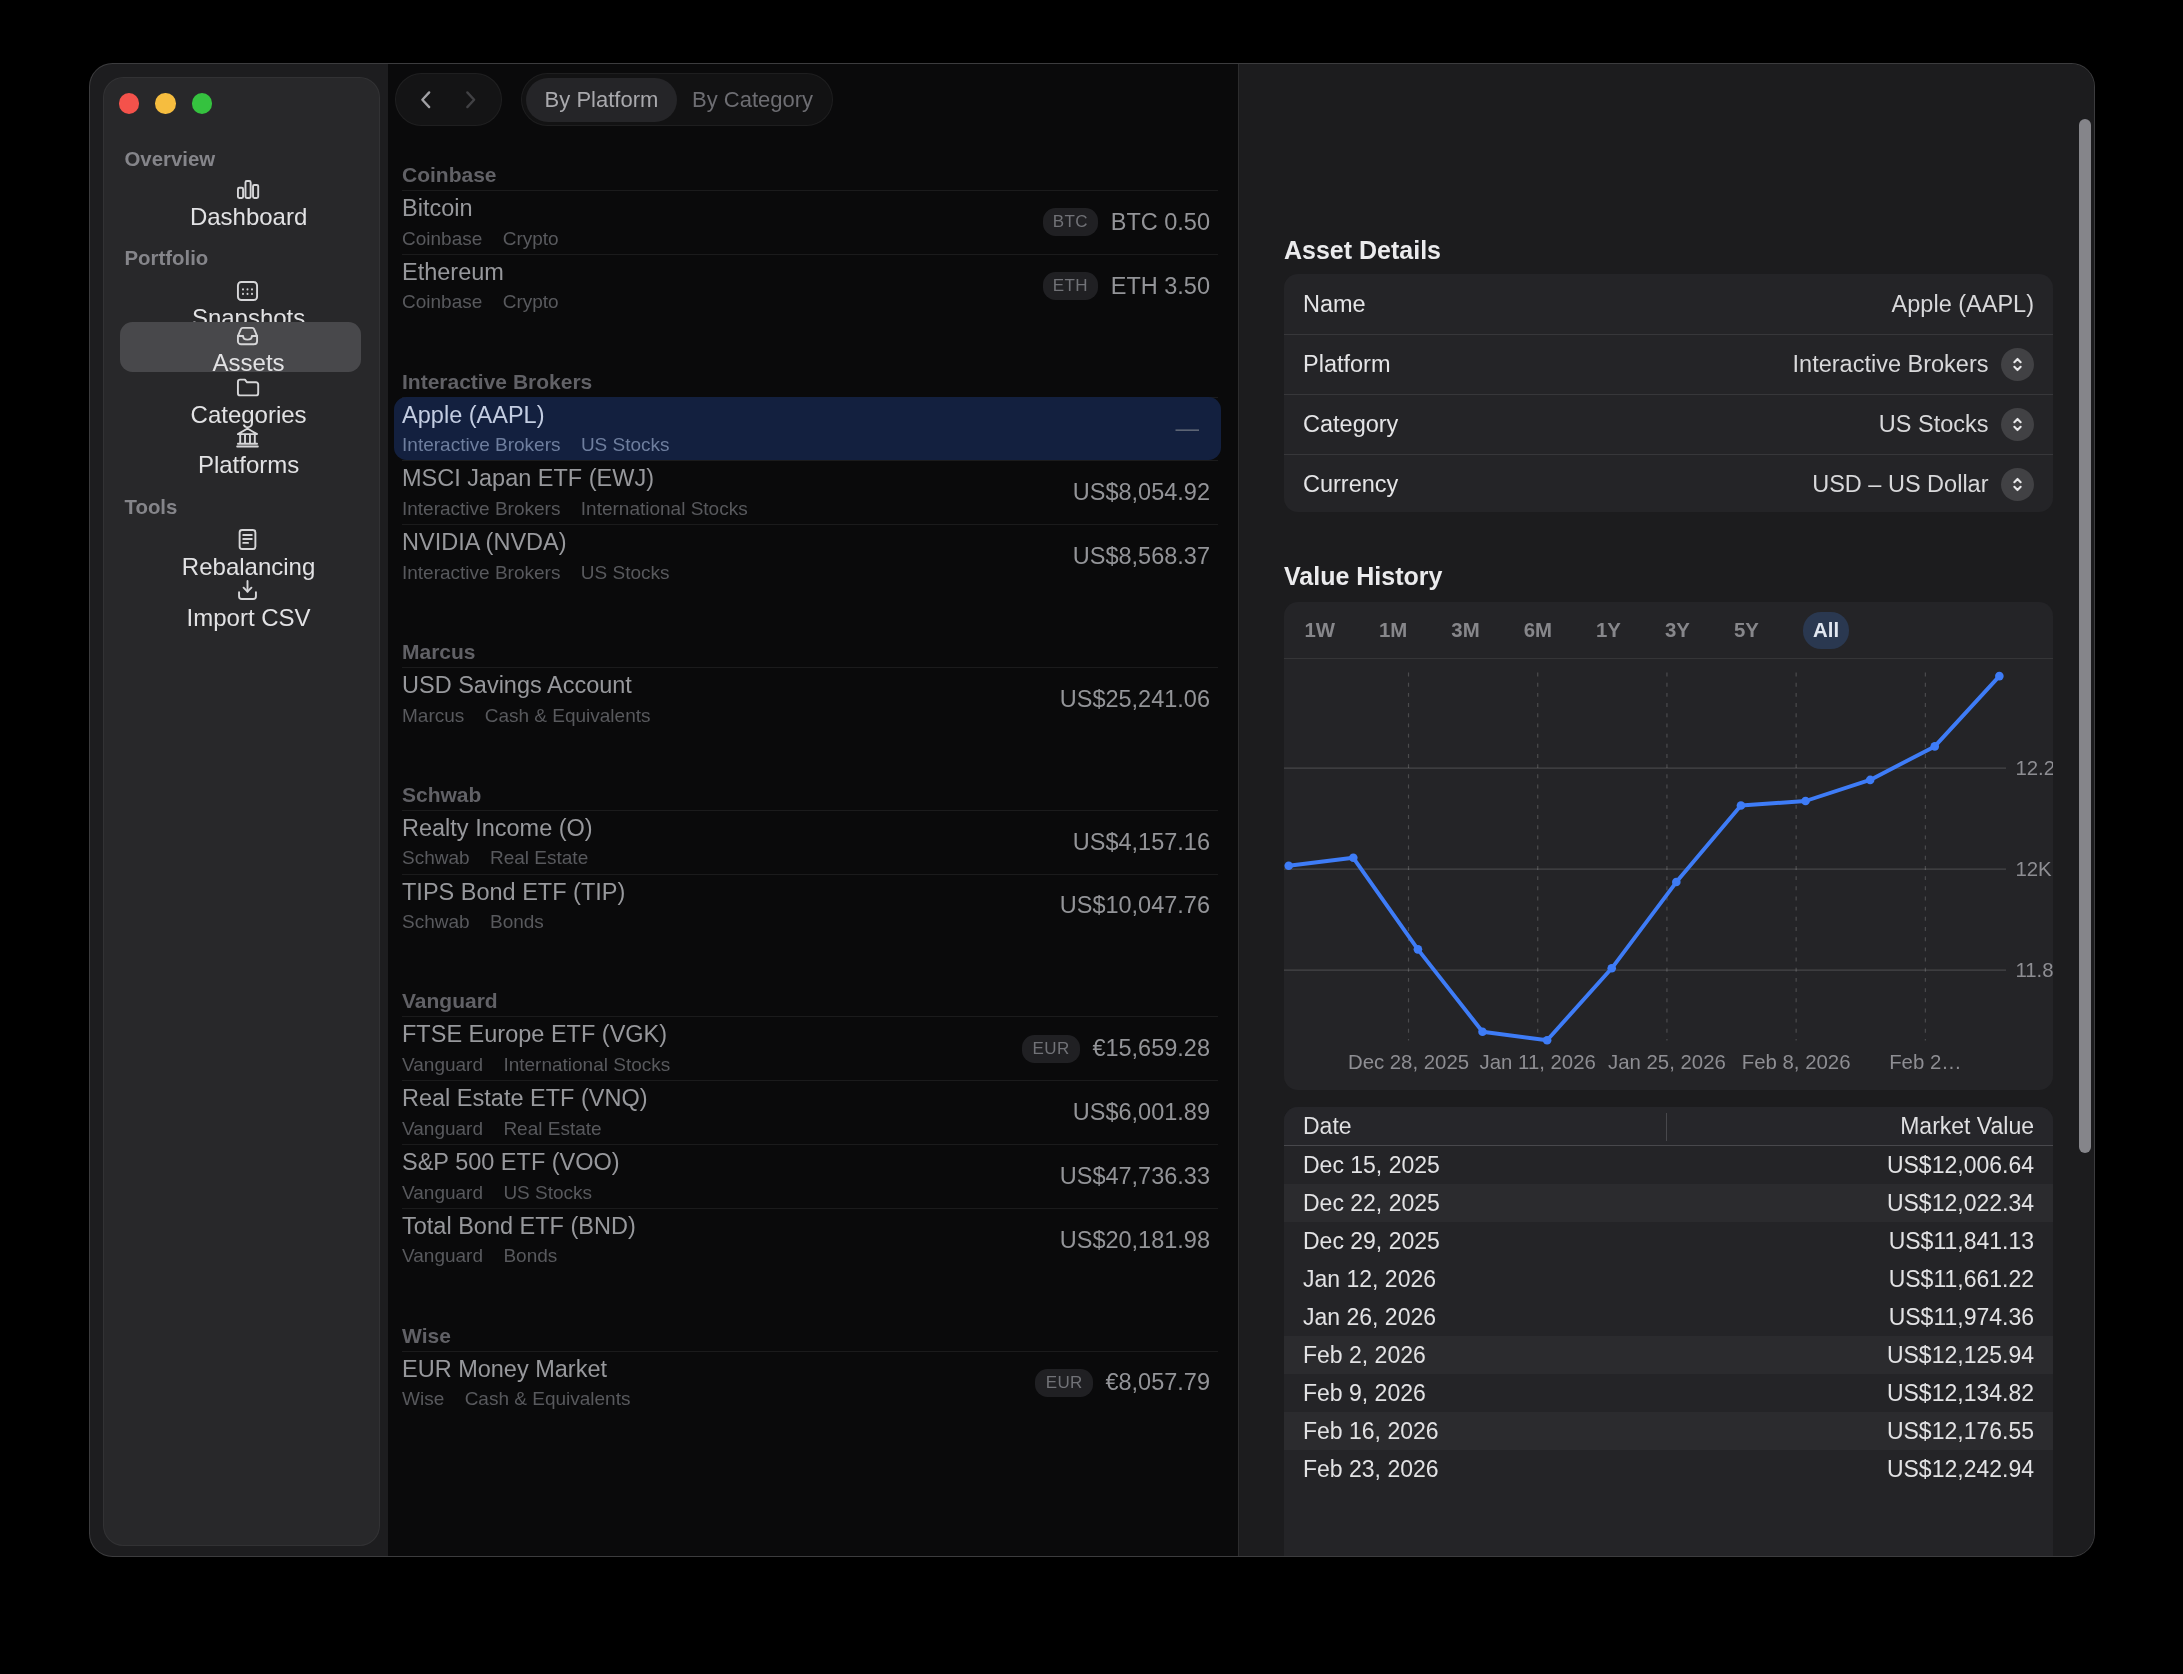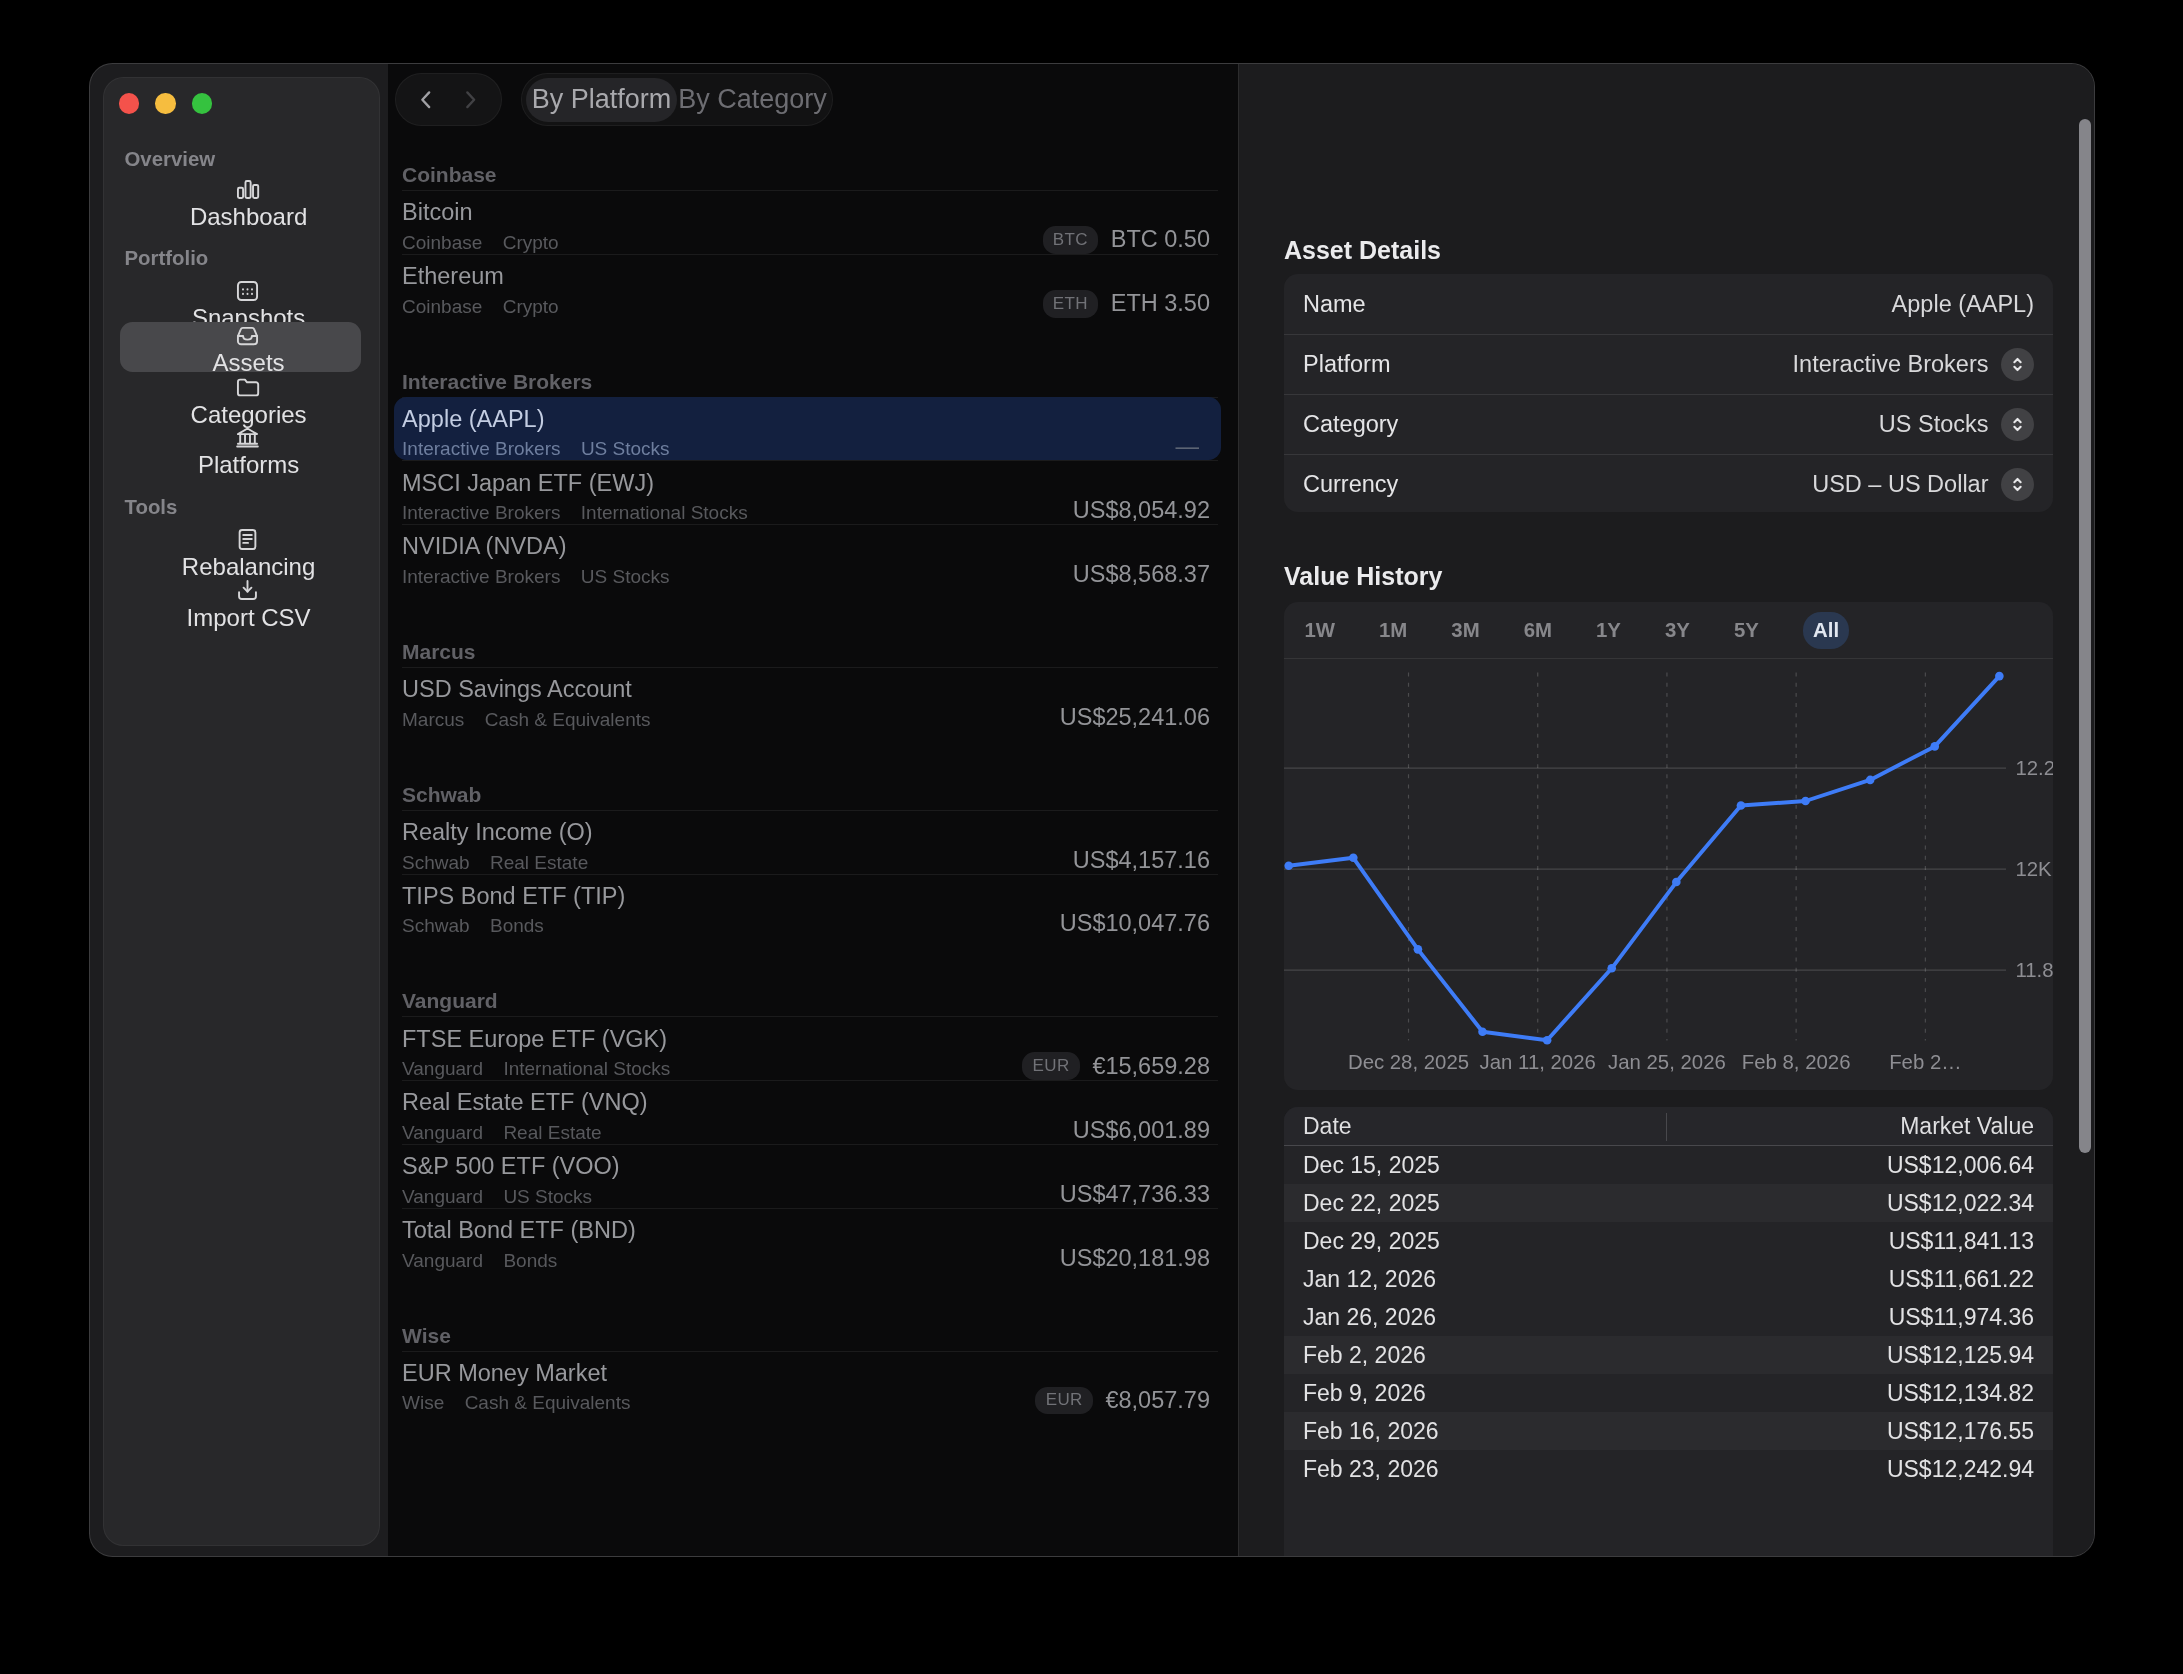--- a/index.html
+++ b/index.html
@@ -55,33 +55,33 @@
   .nav-btn svg { width:23.5px; height:23.5px; }
   .nav-back { color:#a0a0a4; }
   .nav-forward { color:#414144; }
   .segmented {
     position:absolute; left:133px; top:9.4px; width:312px; height:53px;
     background:#121213; border:1.2px solid rgba(255,255,255,0.05); border-radius:27px;
     display:flex; padding:3.9px;
   }
   .seg-tab {
     flex:1; display:flex; align-items:center; justify-content:center;
-    font-size:27px; color:#6d6d72; border-radius:23px;
+    font-size:22px; color:#6d6d72; border-radius:23px;
   }
   .seg-tab.active { background:#252528; color:#a9a9ad; }
 
   .asset-group { padding-top:0; }
   .group-pad { height:52px; }
   .group-label {
     height:27px; line-height:23.5px; padding-left:14px;
     font-size:21px; font-weight:700; color:#616166;
   }
   .group-divider, .row-divider { height:0.8px; background:rgba(255,255,255,0.07); margin:0 20.4px 0 14px; }
   .asset-row {
-    position:relative; height:63px; display:flex; align-items:flex-end;
+    position:relative; height:63px; display:flex; align-items:center;
     padding:0 28px 0 14px;
   }
   .asset-titles { display:flex; flex-direction:column; gap:5.5px; }
   .asset-name { font-size:23.5px; color:#97989c; }
   .asset-sub { font-size:19px; color:#58595d; display:flex; gap:20.4px; }
   .asset-value-wrap { margin-left:auto; display:flex; align-items:center; gap:12.5px; }
   .asset-badge {
     background:#202023; color:#717277; font-size:17px; font-weight:400;
     padding:3.9px 10.2px; border-radius:12.5px; letter-spacing:0.4px;
   }

